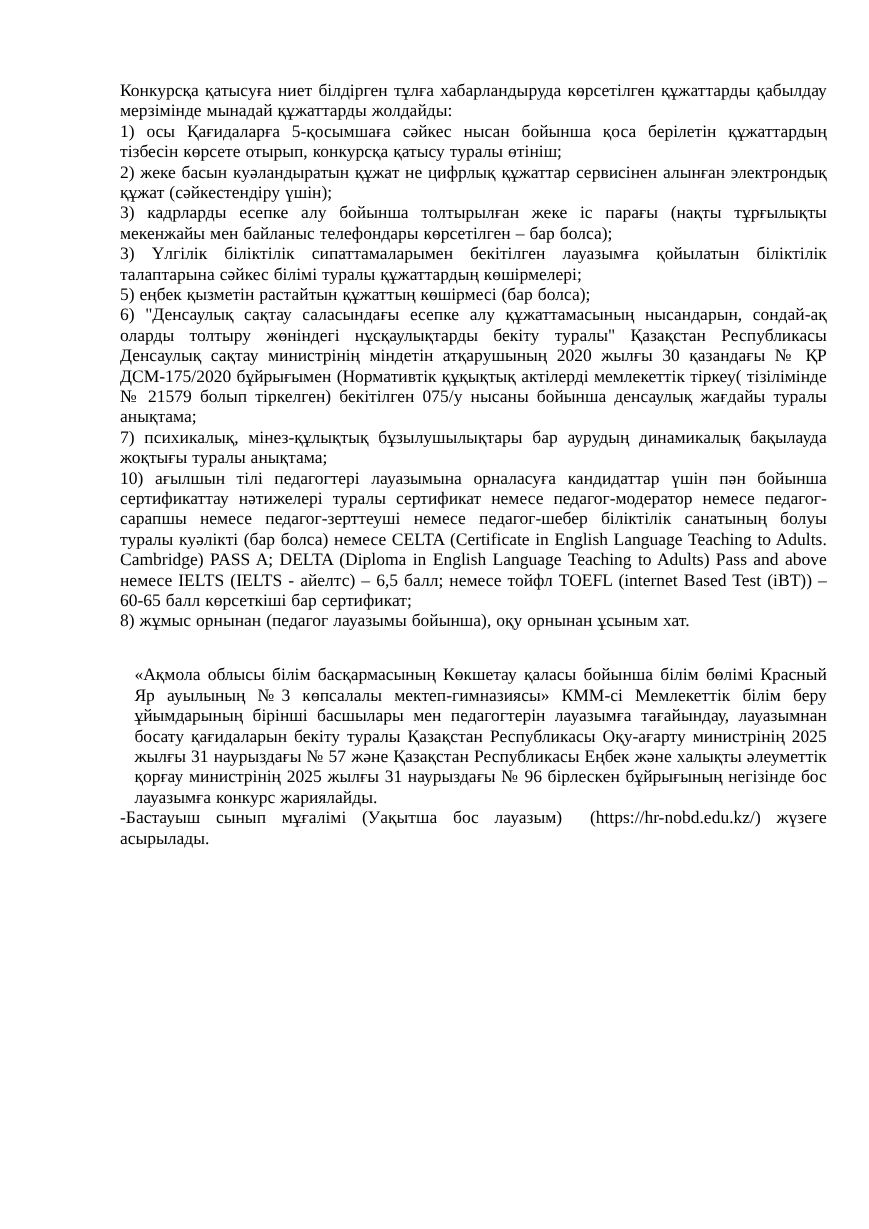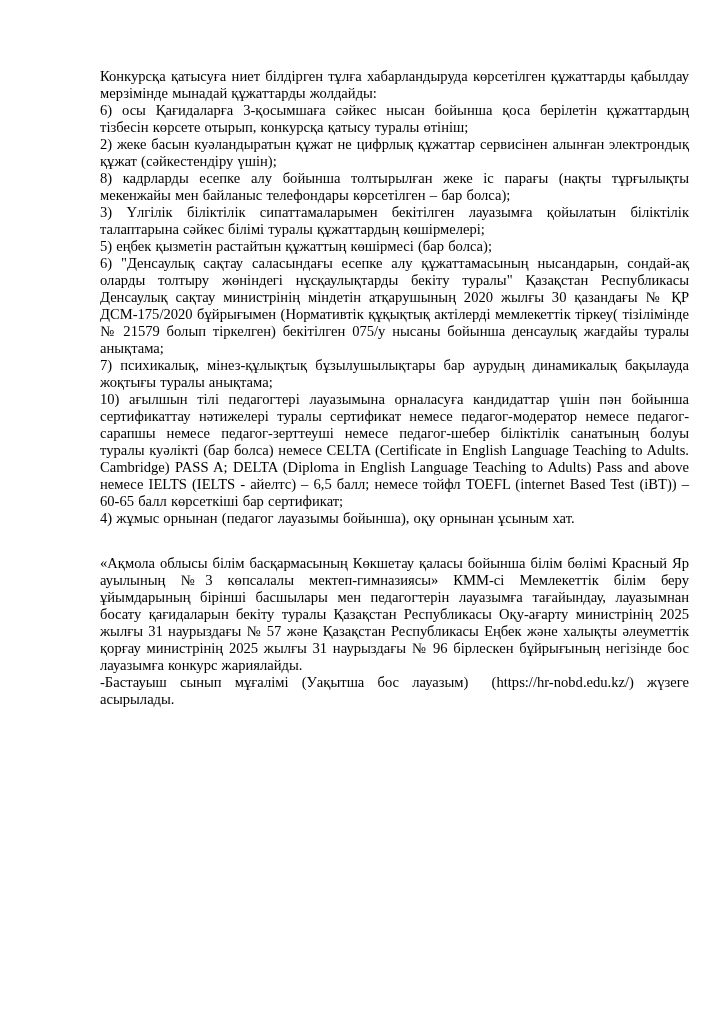--- a/index.html
+++ b/index.html
@@ -24,40 +24,41 @@
   .para {
     margin: 0;
     font-size: 14.6px;
     line-height: 17px;
     text-align: justify;
     text-justify: inter-word;
     word-spacing: 0.5px;
   }
   .para.announcement {
     margin-top: 28px;
+    margin-left: 12px;
   }
   .gap-spacer {
     display: inline-block;
     width: 10px;
   }
 </style>
 </head>
 <body>
 
 <div class="page">
 
   <p class="para">Конкурсқа қатысуға ниет білдірген тұлға хабарландыруда көрсетілген құжаттарды қабылдау мерзімінде мынадай құжаттарды жолдайды:</p>
 
-  <p class="para">6) осы Қағидаларға 3-қосымшаға сәйкес нысан бойынша қоса берілетін құжаттардың тізбесін көрсете отырып, конкурсқа қатысу туралы өтініш;</p>
+  <p class="para">1) осы Қағидаларға 5-қосымшаға сәйкес нысан бойынша қоса берілетін құжаттардың тізбесін көрсете отырып, конкурсқа қатысу туралы өтініш;</p>
   <p class="para">2) жеке басын куәландыратын құжат не цифрлық құжаттар сервисінен алынған электрондық құжат (сәйкестендіру үшін);</p>
-  <p class="para">8) кадрларды есепке алу бойынша толтырылған жеке іс парағы (нақты тұрғылықты мекенжайы мен байланыс телефондары көрсетілген – бар болса);</p>
+  <p class="para">3) кадрларды есепке алу бойынша толтырылған жеке іс парағы (нақты тұрғылықты мекенжайы мен байланыс телефондары көрсетілген – бар болса);</p>
   <p class="para">3) Үлгілік біліктілік сипаттамаларымен бекітілген лауазымға қойылатын біліктілік талаптарына сәйкес білімі туралы құжаттардың көшірмелері;</p>
   <p class="para">5) еңбек қызметін растайтын құжаттың көшірмесі (бар болса);</p>
   <p class="para">6) "Денсаулық сақтау саласындағы есепке алу құжаттамасының нысандарын, сондай-ақ оларды толтыру жөніндегі нұсқаулықтарды бекіту туралы" Қазақстан Республикасы Денсаулық сақтау министрінің міндетін атқарушының 2020 жылғы 30 қазандағы № ҚР ДСМ-175/2020 бұйрығымен (Нормативтік құқықтық актілерді мемлекеттік тіркеу( тізілімінде № 21579 болып тіркелген) бекітілген 075/у нысаны бойынша денсаулық жағдайы туралы анықтама;</p>
   <p class="para">7) психикалық, мінез-құлықтық бұзылушылықтары бар аурудың динамикалық бақылауда жоқтығы туралы анықтама;</p>
   <p class="para">10) ағылшын тілі педагогтері лауазымына орналасуға кандидаттар үшін пән бойынша сертификаттау нәтижелері туралы сертификат немесе педагог-модератор немесе педагог-сарапшы немесе педагог-зерттеуші немесе педагог-шебер біліктілік санатының болуы туралы куәлікті (бар болса) немесе CELTA (Certificate in English Language Teaching to Adults. Cambridge) PASS A; DELTA (Diploma in English Language Teaching to Adults) Pass and above немесе IELTS (IELTS - айелтс) – 6,5 балл; немесе тойфл TOEFL (internet Based Test (iBT)) – 60-65 балл көрсеткіші бар сертификат;</p>
-  <p class="para">4) жұмыс орнынан (педагог лауазымы бойынша), оқу орнынан ұсыным хат.</p>
+  <p class="para">8) жұмыс орнынан (педагог лауазымы бойынша), оқу орнынан ұсыным хат.</p>
 
   <p class="para announcement">«Ақмола облысы білім басқармасының Көкшетау қаласы бойынша білім бөлімі Красный Яр ауылының №3 көпсалалы мектеп-гимназиясы» КММ-сі Мемлекеттік білім беру ұйымдарының бірінші басшылары мен педагогтерін лауазымға тағайындау, лауазымнан босату қағидаларын бекіту туралы Қазақстан Республикасы Оқу-ағарту министрінің 2025 жылғы 31 наурыздағы № 57 және Қазақстан Республикасы Еңбек және халықты әлеуметтік қорғау министрінің 2025 жылғы 31 наурыздағы № 96 бірлескен бұйрығының негізінде бос лауазымға конкурс жариялайды.</p>
 
   <p class="para"><span>-Бастауыш сынып мұғалімі (Уақытша бос лауазым)</span> <span class="gap-spacer"></span><span>(https://hr-nobd.edu.kz/)</span> <span>жүзеге асырылады.</span></p>
 
 </div>
 
 </body></html>

